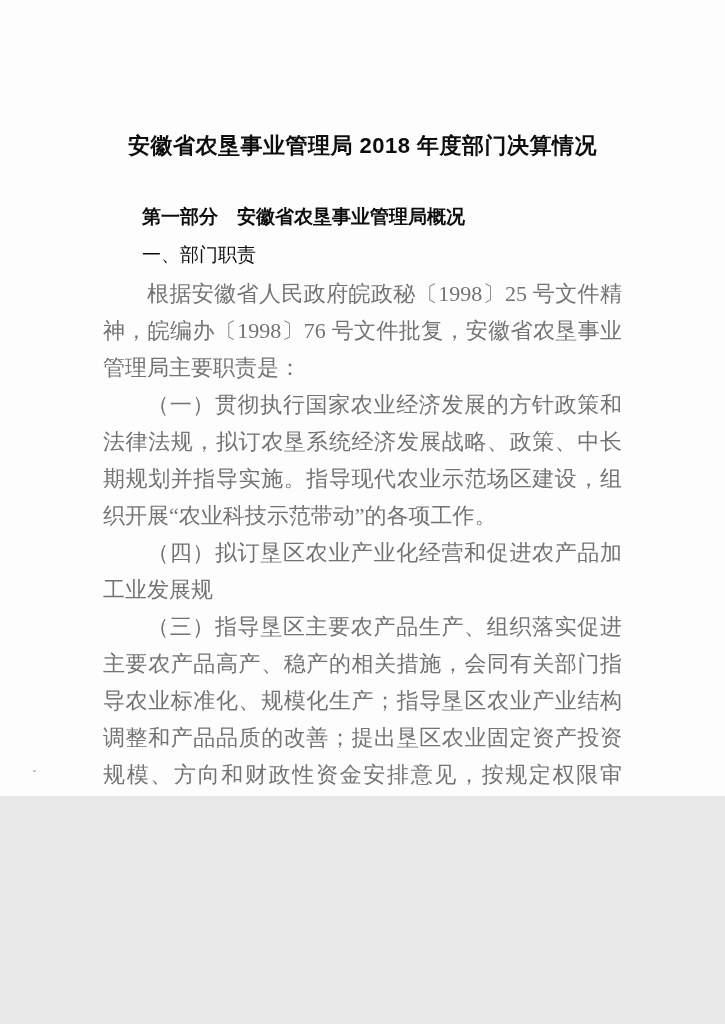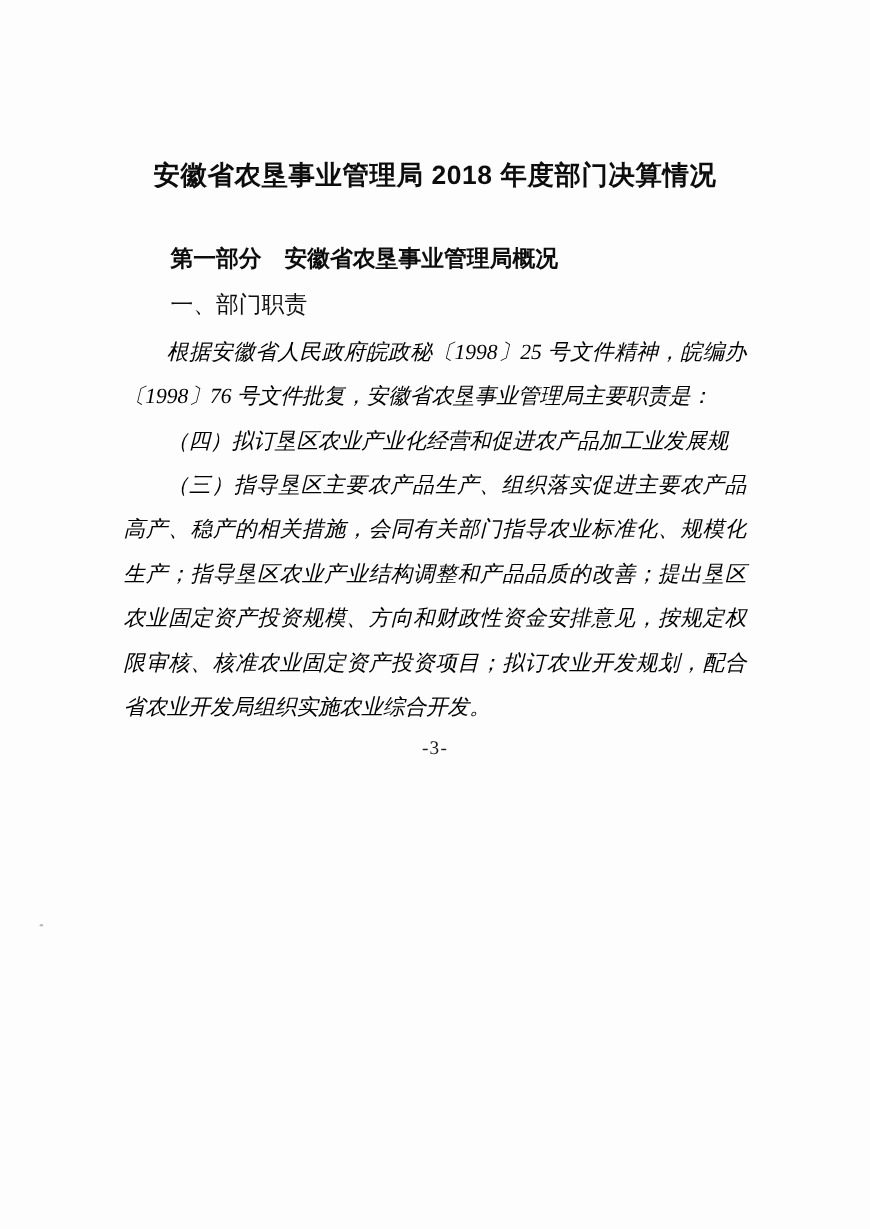--- a/index.html
+++ b/index.html
@@ -3,21 +3,21 @@
 <meta charset="utf-8">
 <style>
   html, body {
     margin: 0;
     padding: 0;
     background: #e8e8e8;
   }
   .page {
     position: relative;
     width: 725px;
-    height: 1024px;
+    height: 796px;
     margin: 0 auto;
     background: #fdfdfd;
     color: #111;
     overflow: hidden;
     font-family: "Liberation Serif", "DejaVu Serif", serif;
   }
   .doc-title {
     padding-top: 132px;
     text-align: center;
     font-family: "Liberation Sans", "DejaVu Sans", sans-serif;
@@ -39,26 +39,25 @@
     margin: 14px 0 0 142px;
     font-family: "Liberation Sans", "DejaVu Sans", sans-serif;
     font-weight: 400;
     font-size: 19px;
     line-height: 24px;
     color: #0d0d0d;
   }
   .body-text {
     margin: 8px 0 0 103px;
     width: 519px;
-    font-size: 18px;
+    font-size: 22px;
     line-height: 37px;
     text-align: justify;
     text-justify: inter-ideograph;
-    color: #000000;
-    font-style: italic;
+    color: #737373;
   }
   .body-text p {
     margin: 0;
     padding: 0;
     text-indent: 2em;
     text-align: justify;
   }
   .page-number {
     margin-top: 7px;
     width: 725px;
@@ -83,20 +82,21 @@
 <div class="page">
 
   <div class="doc-title">安徽省农垦事业管理局 2018 年度部门决算情况</div>
 
   <div class="section-heading">第一部分　安徽省农垦事业管理局概况</div>
 
   <div class="subsection-heading">一、部门职责</div>
 
   <div class="body-text">
     <p>根据安徽省人民政府皖政秘〔1998〕25 号文件精神，皖编办〔1998〕76 号文件批复，安徽省农垦事业管理局主要职责是：</p>
+    <p>（一）贯彻执行国家农业经济发展的方针政策和法律法规，拟订农垦系统经济发展战略、政策、中长期规划并指导实施。指导现代农业示范场区建设，组织开展“农业科技示范带动”的各项工作。</p>
     <p>（四）拟订垦区农业产业化经营和促进农产品加工业发展规</p>
     <p>（三）指导垦区主要农产品生产、组织落实促进主要农产品高产、稳产的相关措施，会同有关部门指导农业标准化、规模化生产；指导垦区农业产业结构调整和产品品质的改善；提出垦区农业固定资产投资规模、方向和财政性资金安排意见，按规定权限审核、核准农业固定资产投资项目；拟订农业开发规划，配合省农业开发局组织实施农业综合开发。</p>
   </div>
 
   <div class="page-number">-3-</div>
 
   <div class="scan-dot"></div>
 
 </div>
 

